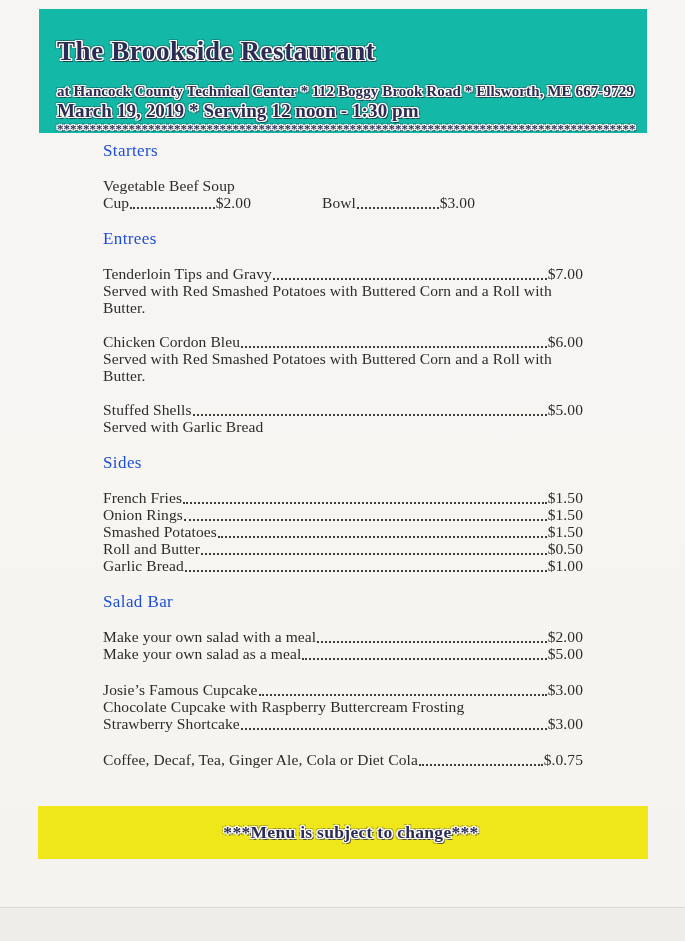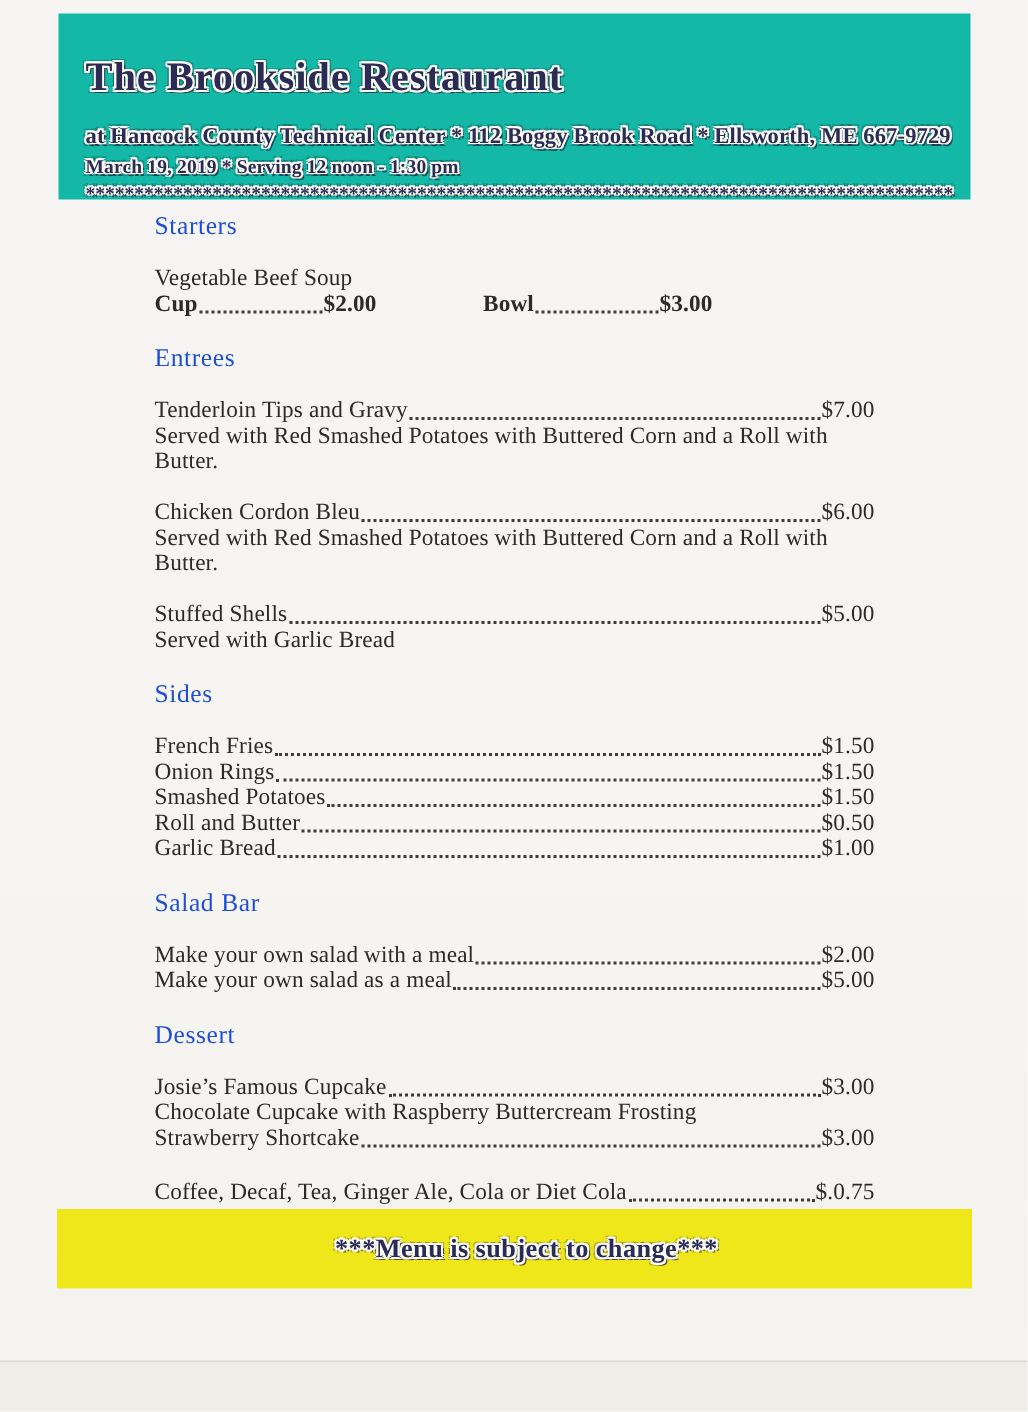--- a/index.html
+++ b/index.html
@@ -47,21 +47,21 @@
       -1.2px -1.2px 0 #fcfcf6,  0 -1.3px 0 #fcfcf6,  1.2px -1.2px 0 #fcfcf6,
       -1.3px  0    0 #fcfcf6,  1.3px  0   0 #fcfcf6,
       -1.2px  1.2px 0 #fcfcf6,  0  1.3px 0 #fcfcf6,  1.2px  1.2px 0 #fcfcf6,
        2px  2.2px 0 rgba(35,35,55,0.75),
       -2.2px -2.2px 0 rgba(35,35,55,0.28),
        2.2px -2.2px 0 rgba(35,35,55,0.28),
       -2.2px  2.2px 0 rgba(35,35,55,0.30);
   }
   .banner-title     { font-size: 27px; line-height: 30px; letter-spacing: 0.6px; white-space: nowrap; }
   .banner-address   { font-size: 15px; line-height: 19px; letter-spacing: 0.1px; white-space: nowrap; margin-top: 16px; }
-  .banner-schedule  { font-size: 13px; line-height: 19px; letter-spacing: 0.1px; white-space: nowrap; }
+  .banner-schedule  { font-size: 19px; line-height: 19px; letter-spacing: 0.1px; white-space: nowrap; }
   .banner-separator { font-size: 13px; line-height: 18px; letter-spacing: 0px;  white-space: nowrap; }
   .footer-notice    { font-size: 17.5px; letter-spacing: 0.3px; white-space: nowrap; margin-left: 16px; }
 
   
   .menu-content {
     position: absolute; left: 103px; top: 142px; width: 480px;
     color: #2d2b28;
     font-size: 15.5px; line-height: 17px;
     letter-spacing: 0.1px;
   }
@@ -77,21 +77,21 @@
   .item-name, .item-price { white-space: nowrap; }
   .leader {
     flex: 1 1 auto; min-width: 8px;
     border-bottom: 2px dotted #403d39;
     height: 13px; margin: 0 1px;
   }
   .item-desc { }
   .item-group + .item-group { margin-top: 17px; }
 
   .pair-row { display: flex; }
-  .pair-box { display: flex; font-weight: bold; }
+  .pair-box { display: flex; }
   .pair-box.left  { width: 148px; }
   .pair-spacer    { width: 71px; }
   .pair-box.right { width: 153px; }
 </style>
 </head>
 <body>
 
 <div class="scan"></div>
 <div class="paper-bottom-edge"></div>
 <div class="below-edge"></div>
@@ -188,21 +188,20 @@
       <span class="item-price">$2.00</span>
     </div>
     <div class="menu-row">
       <span class="item-name">Make your own salad as a meal</span>
       <span class="leader"></span>
       <span class="item-price">$5.00</span>
     </div>
   </section>
 
   <section class="menu-section">
-    <h2 class="section-heading">Dessert</h2>
     <div class="menu-row">
       <span class="item-name">Josie’s Famous Cupcake</span>
       <span class="leader"></span>
       <span class="item-price">$3.00</span>
     </div>
     <div class="item-desc">Chocolate Cupcake with Raspberry Buttercream Frosting</div>
     <div class="menu-row">
       <span class="item-name">Strawberry Shortcake</span>
       <span class="leader"></span>
       <span class="item-price">$3.00</span>

